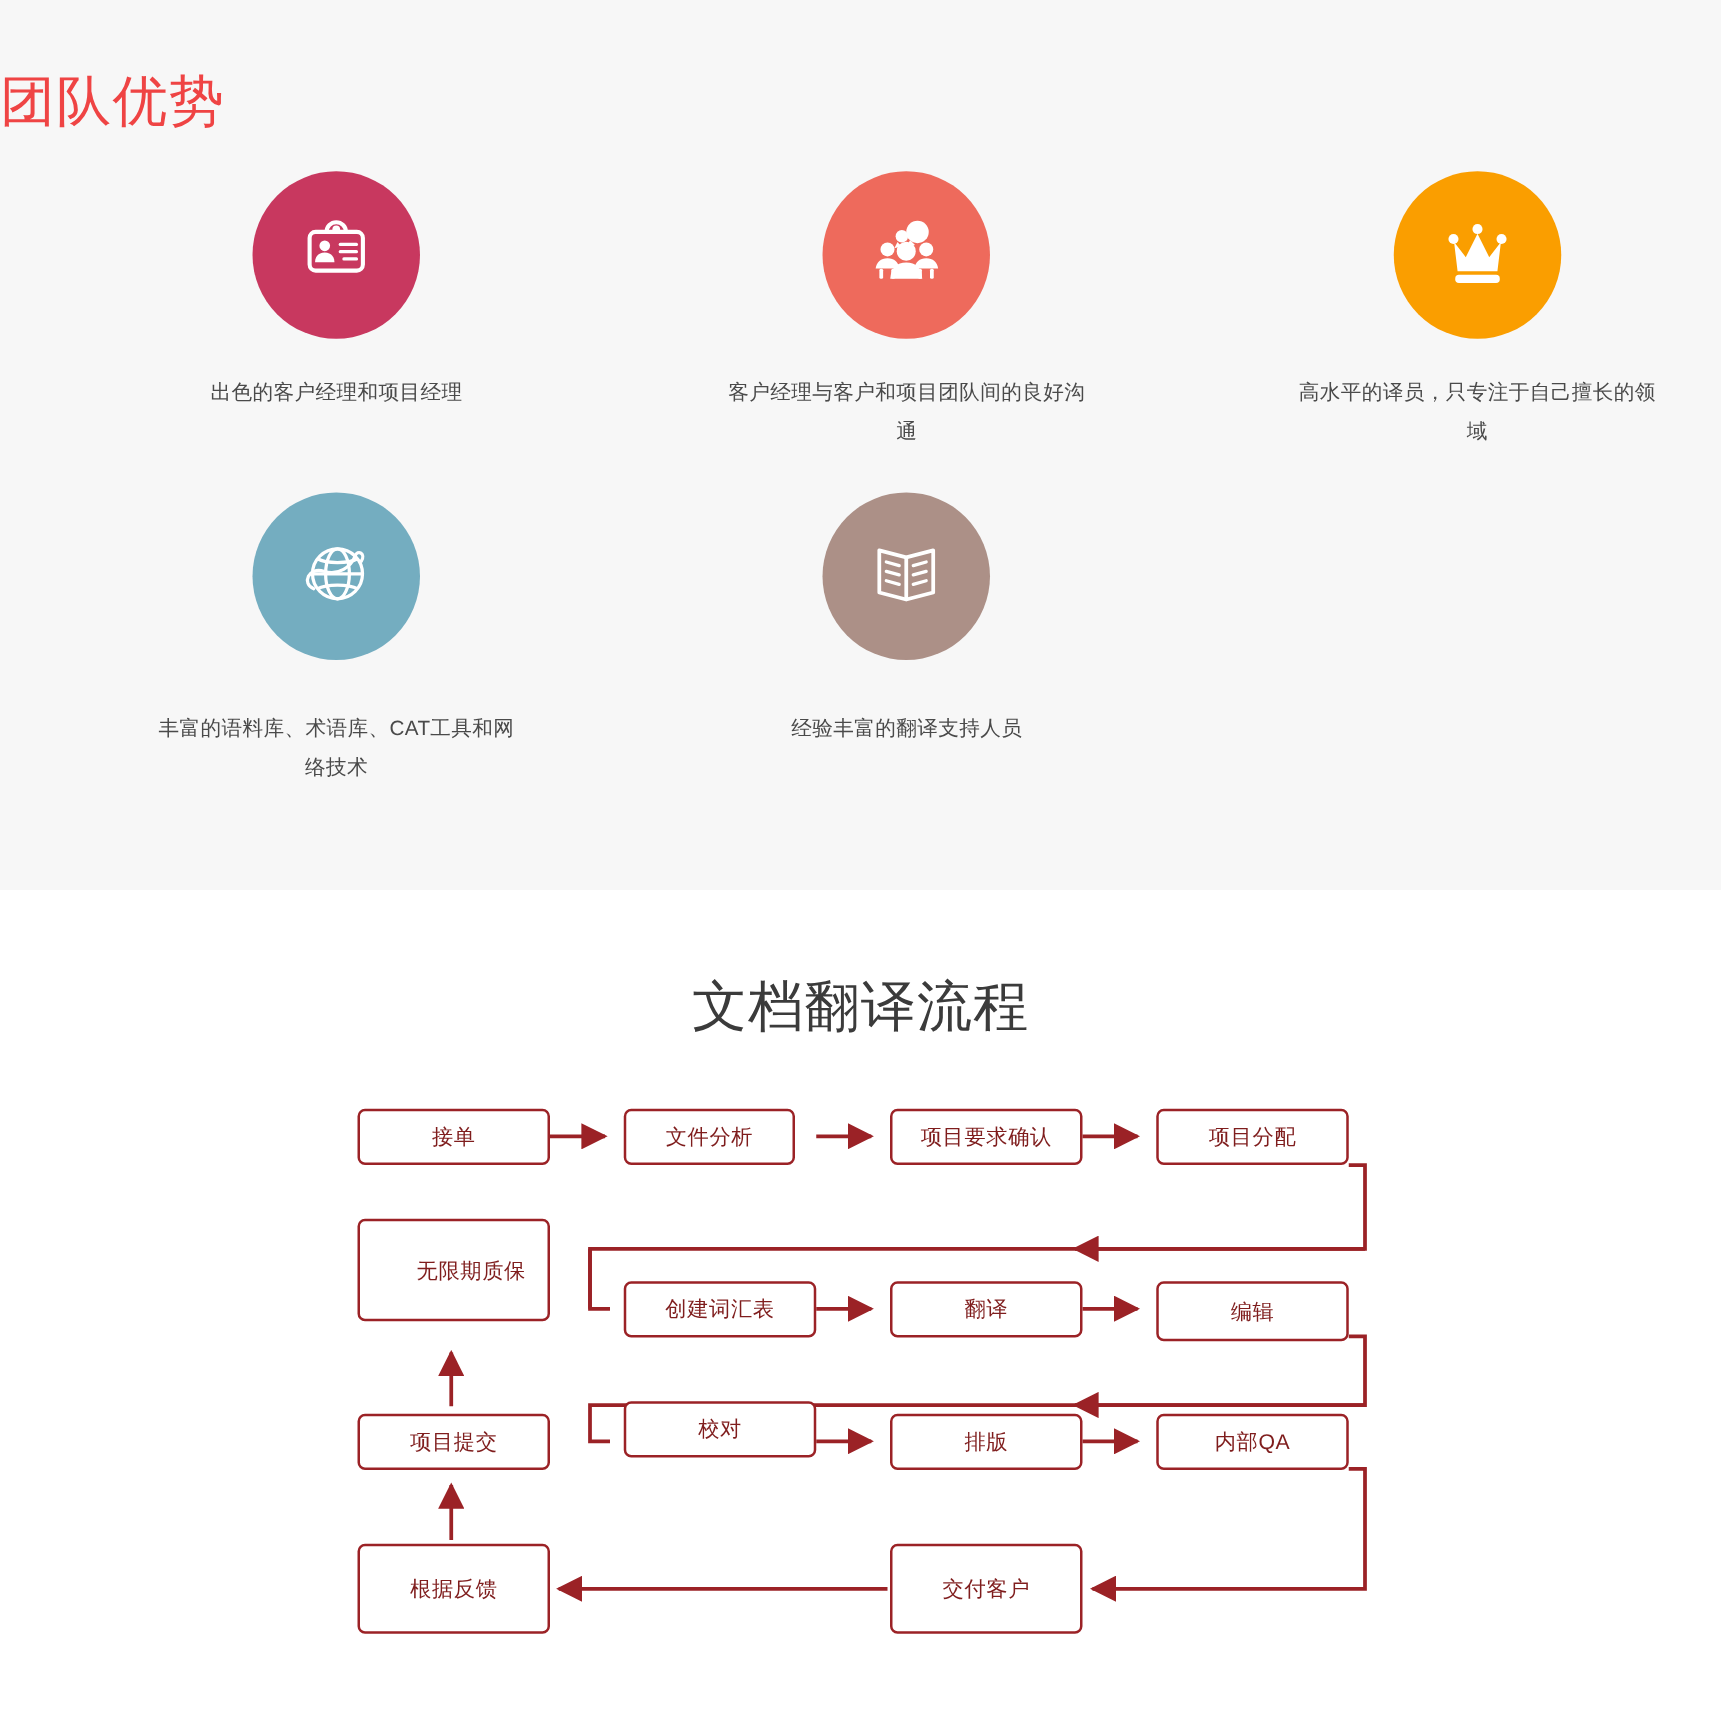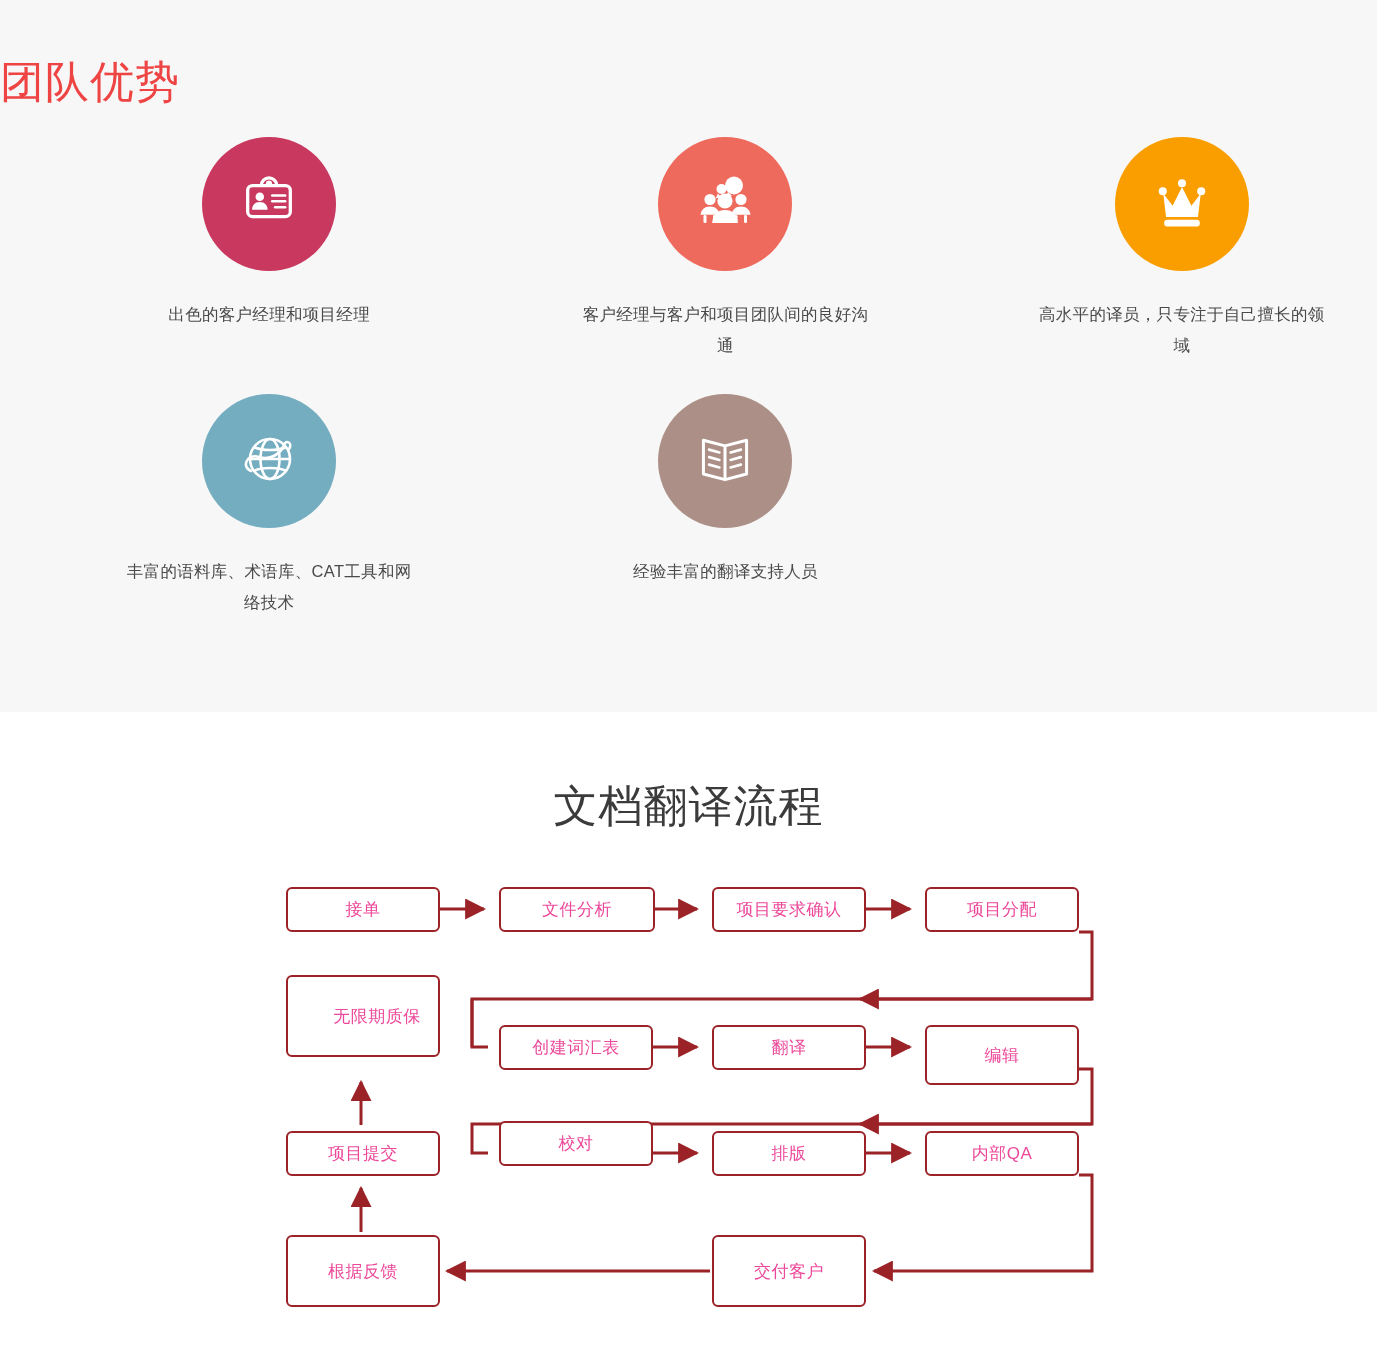--- a/index.html
+++ b/index.html
@@ -32,21 +32,21 @@
     padding: 0 4px;
     margin-top: 28px;
     margin-left: 37px;
   }
   .adv-cell {
     width: 33.3333%;
     display: flex;
     flex-direction: column;
     align-items: center;
   }
-  .adv-cell.row2 { margin-top: 34px; }
+  .adv-cell.row2 { margin-top: 34px; gap: 12px; }
   .adv-circle {
     width: 134px;
     height: 134px;
     border-radius: 50%;
     display: flex;
     align-items: center;
     justify-content: center;
   }
   .adv-caption {
     margin-top: 28px;
@@ -88,21 +88,21 @@
   }
   .node {
     position: absolute;
     border: 2px solid #9b2226;
     border-radius: 6px;
     background: #ffffff;
     display: flex;
     align-items: center;
     justify-content: center;
     font-size: 17px;
-    color: #ec4899;
+    color: #7f1d1d;
     letter-spacing: .5px;
     z-index: 2;
   }
 </style>
 </head>
 <body>
 
 <section id="advantages-section">
 
   <h2 id="advantages-title">团队优势</h2>
@@ -243,28 +243,28 @@
 
         <line x1="710" y1="394" x2="447" y2="394" marker-end="url(#ah)"></line>
 
         <line x1="361" y1="355" x2="361" y2="311" marker-end="url(#ah)"></line>
 
         <line x1="361" y1="248" x2="361" y2="205" marker-end="url(#ah)"></line>
       </g>
     </svg>
 
     <div class="node" style="left:286px;  top:10px;  width:154px; height:45px;">接单</div>
-    <div class="node" style="left:499px;  top:10px;  width:156px; height:45px;">文件分析</div>
+    <div class="node" style="left:499px;  top:10px;  width:137px; height:45px;">文件分析</div>
     <div class="node" style="left:712px;  top:10px;  width:154px; height:45px;">项目要求确认</div>
     <div class="node" style="left:925px;  top:10px;  width:154px; height:45px;">项目分配</div>
 
     <div class="node" style="left:286px;  top:98px; width:154px; height:82px;padding-left:28px;">无限期质保</div>
     <div class="node" style="left:499px;  top:148px; width:154px; height:45px;">创建词汇表</div>
     <div class="node" style="left:712px;  top:148px; width:154px; height:45px;">翻译</div>
-    <div class="node" style="left:925px;  top:148px; width:154px; height:60px;">编辑</div>
+    <div class="node" style="left:925px;  top:148px; width:154px; height:48px;">编辑</div>
 
     <div class="node" style="left:286px;  top:254px; width:154px; height:45px;">项目提交</div>
     <div class="node" style="left:499px;  top:244px; width:154px; height:45px;">校对</div>
     <div class="node" style="left:712px;  top:254px; width:154px; height:45px;">排版</div>
     <div class="node" style="left:925px;  top:254px; width:154px; height:45px;">内部QA</div>
 
     <div class="node" style="left:286px;  top:358px; width:154px; height:72px;">根据反馈</div>
     <div class="node" style="left:712px;  top:358px; width:154px; height:72px;">交付客户</div>
 
   </div>

